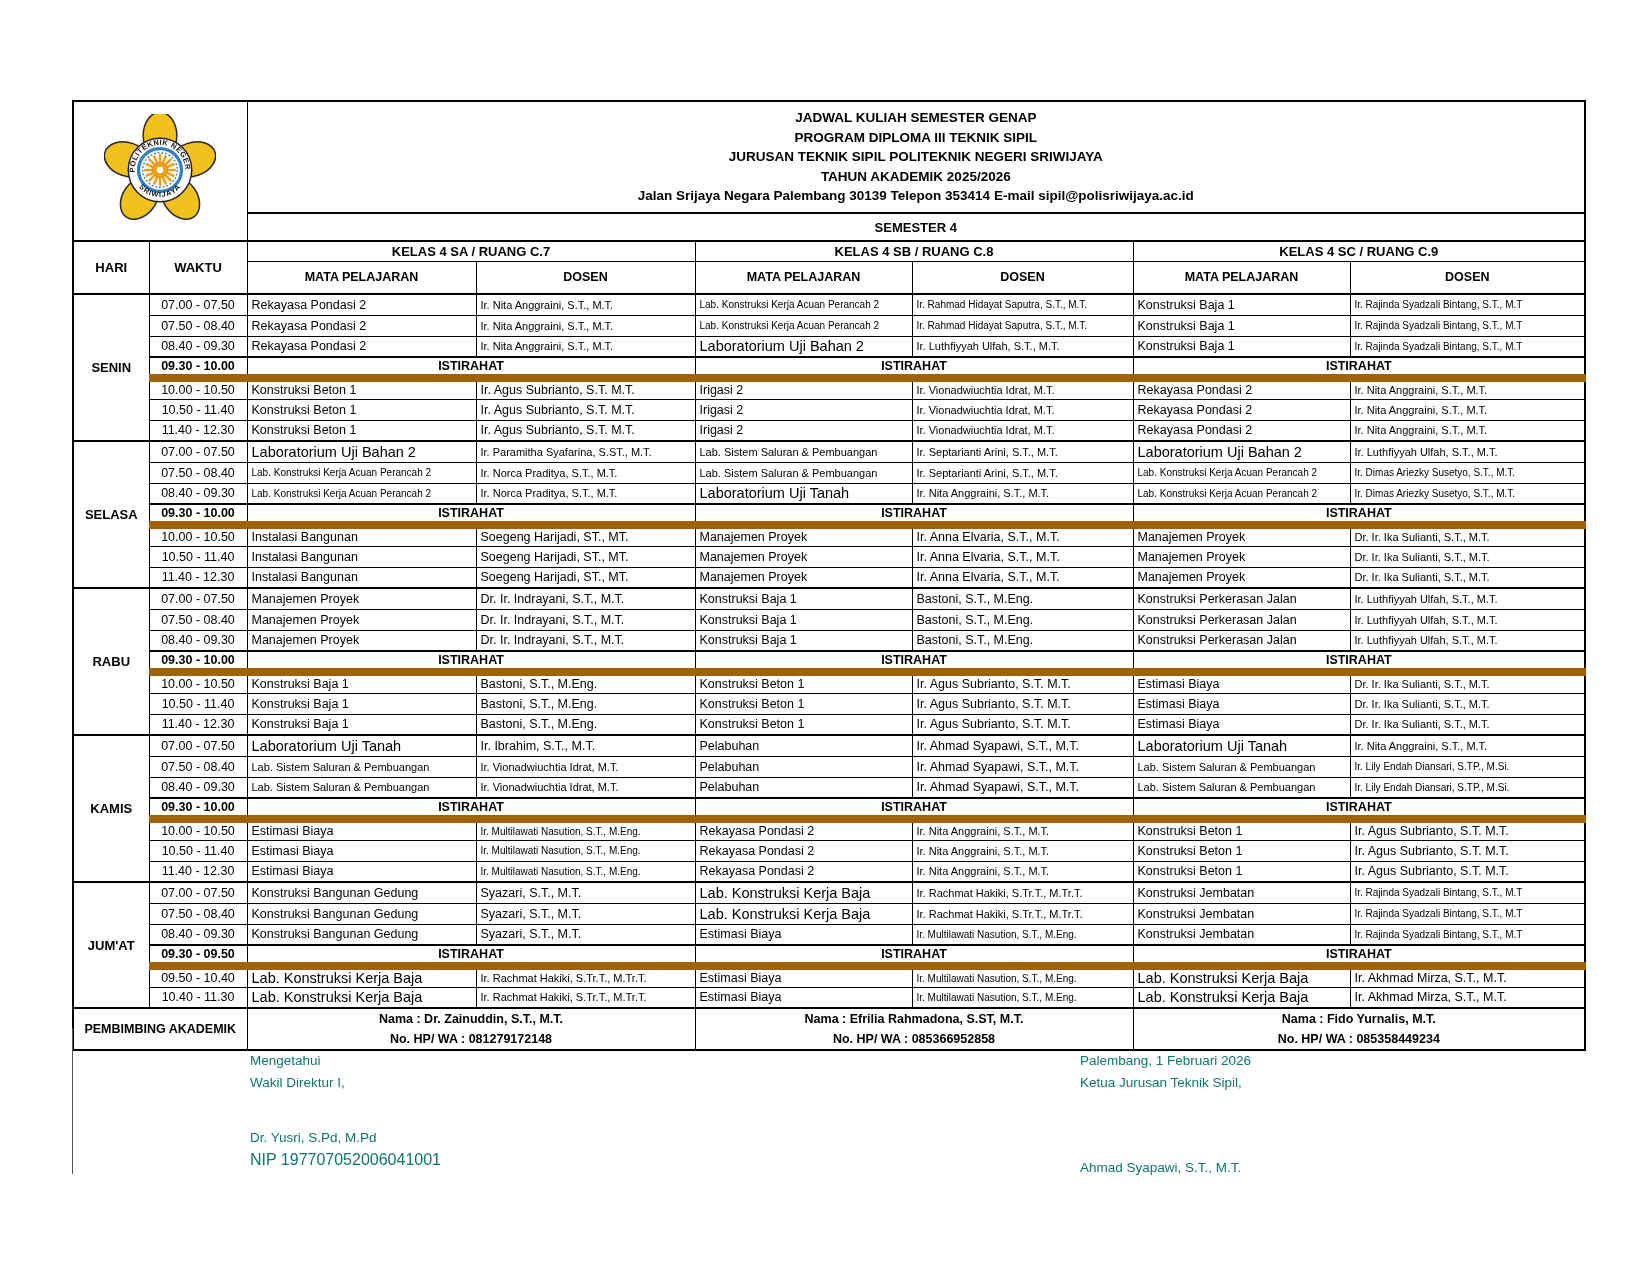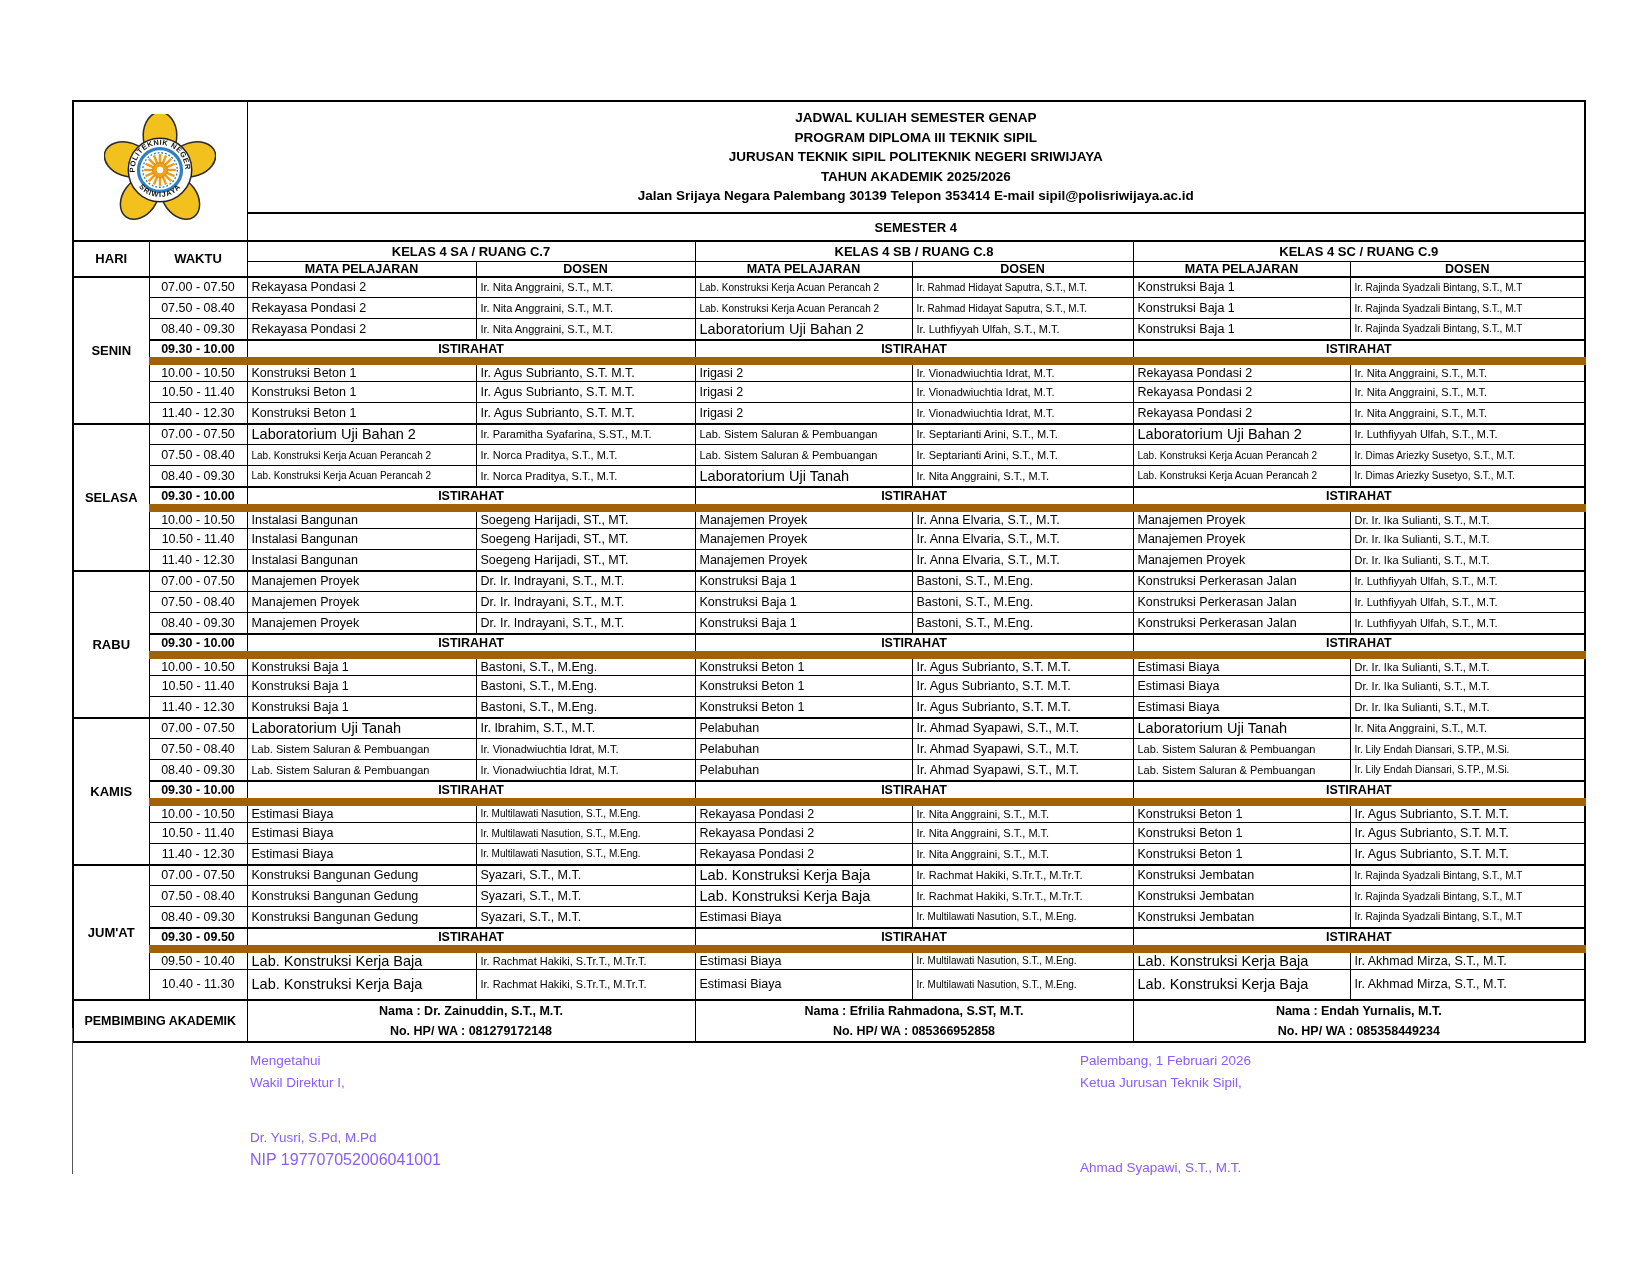--- a/index.html
+++ b/index.html
@@ -34,21 +34,21 @@
   tr.day-start td{border-top:2px solid #000;}
   tr.brk td{border-top:2px solid #000;border-bottom:8px solid #a16207;}
   tr.brk td.time{font-weight:bold;}
   td.break-cell{font-weight:bold;text-align:center;}
   
   tr.pembimbing td{border-top:2px solid #000;}
   td.pa-label{font-weight:bold;text-align:center;font-size:12.5px;}
   td.pa-cell{text-align:center;font-weight:bold;font-size:12.5px;}
   td.pa-cell .l{line-height:20px;}
   
-  .sig{position:absolute;font-size:13.5px;line-height:22px;color:#8b5cf6;}
+  .sig{position:absolute;font-size:13.5px;line-height:22px;color:#0f766e;}
   .sig-left{left:250px;top:1050px;}
   .sig-right{left:1080px;top:1050px;}
   .sig .gap1{height:33px;}
   .sig .gap2{height:63px;}
   .sig .nip{font-size:16px;}
   .left-rule{position:absolute;left:72px;top:1028px;width:1px;height:146px;background:#555;}
 </style>
 </head>
 <body>
 
@@ -110,21 +110,21 @@
     <tr style="height:28px">
       <td class="semester-cell" colspan="6">SEMESTER  4</td>
     </tr>
     <tr class="kelas-row" style="height:20px">
       <th class="hw" rowspan="2">HARI</th>
       <th class="hw" rowspan="2">WAKTU</th>
       <th colspan="2">KELAS 4 SA / RUANG C.7</th>
       <th colspan="2">KELAS 4 SB / RUANG C.8</th>
       <th colspan="2">KELAS 4 SC / RUANG C.9</th>
     </tr>
-    <tr class="sub-row" style="height:15px">
+    <tr class="sub-row" style="height:33px">
       <th>MATA PELAJARAN</th>
       <th>DOSEN</th>
       <th>MATA PELAJARAN</th>
       <th>DOSEN</th>
       <th>MATA PELAJARAN</th>
       <th>DOSEN</th>
     </tr>
   </tbody>
   <tbody>
       <tr class="day-start" style="height: 21px;">
@@ -407,41 +407,41 @@
       </tr>
       <tr style="height: 21px;">
         <td class="time">09.50 - 10.40</td>
         <td class="subject big">Lab. Konstruksi Kerja Baja</td>
         <td class="lect sm">Ir. Rachmat Hakiki, S.Tr.T., M.Tr.T.</td>
         <td class="subject">Estimasi Biaya</td>
         <td class="lect xs">Ir. Multilawati Nasution, S.T., M.Eng.</td>
         <td class="subject big">Lab. Konstruksi Kerja Baja</td>
         <td class="lect">Ir. Akhmad Mirza, S.T., M.T.</td>
       </tr>
-      <tr style="height: 30px; border-radius: 10px;">
+      <tr style="height: 21px; border-radius: 10px;">
         <td class="time">10.40 - 11.30</td>
         <td class="subject big">Lab. Konstruksi Kerja Baja</td>
         <td class="lect sm">Ir. Rachmat Hakiki, S.Tr.T., M.Tr.T.</td>
         <td class="subject">Estimasi Biaya</td>
         <td class="lect xs">Ir. Multilawati Nasution, S.T., M.Eng.</td>
         <td class="subject big">Lab. Konstruksi Kerja Baja</td>
         <td class="lect">Ir. Akhmad Mirza, S.T., M.T.</td>
       </tr>
       <tr class="pembimbing" style="height: 42px;">
         <td class="pa-label" colspan="2">PEMBIMBING AKADEMIK</td>
         <td class="pa-cell" colspan="2">
           <div class="l">Nama : Dr. Zainuddin, S.T., M.T.</div>
           <div class="l">No. HP/ WA : 081279172148</div>
         </td>
         <td class="pa-cell" colspan="2">
           <div class="l">Nama : Efrilia Rahmadona, S.ST, M.T.</div>
           <div class="l">No. HP/ WA : 085366952858</div>
         </td>
         <td class="pa-cell" colspan="2">
-          <div class="l">Nama : Endah Yurnalis, M.T.</div>
+          <div class="l">Nama : Fido Yurnalis, M.T.</div>
           <div class="l">No. HP/ WA : 085358449234</div>
         </td>
       </tr>
     </tbody>
 </table>
 
 <div class="left-rule"></div>
 
 <div class="sig sig-left">
   <div>Mengetahui</div>

